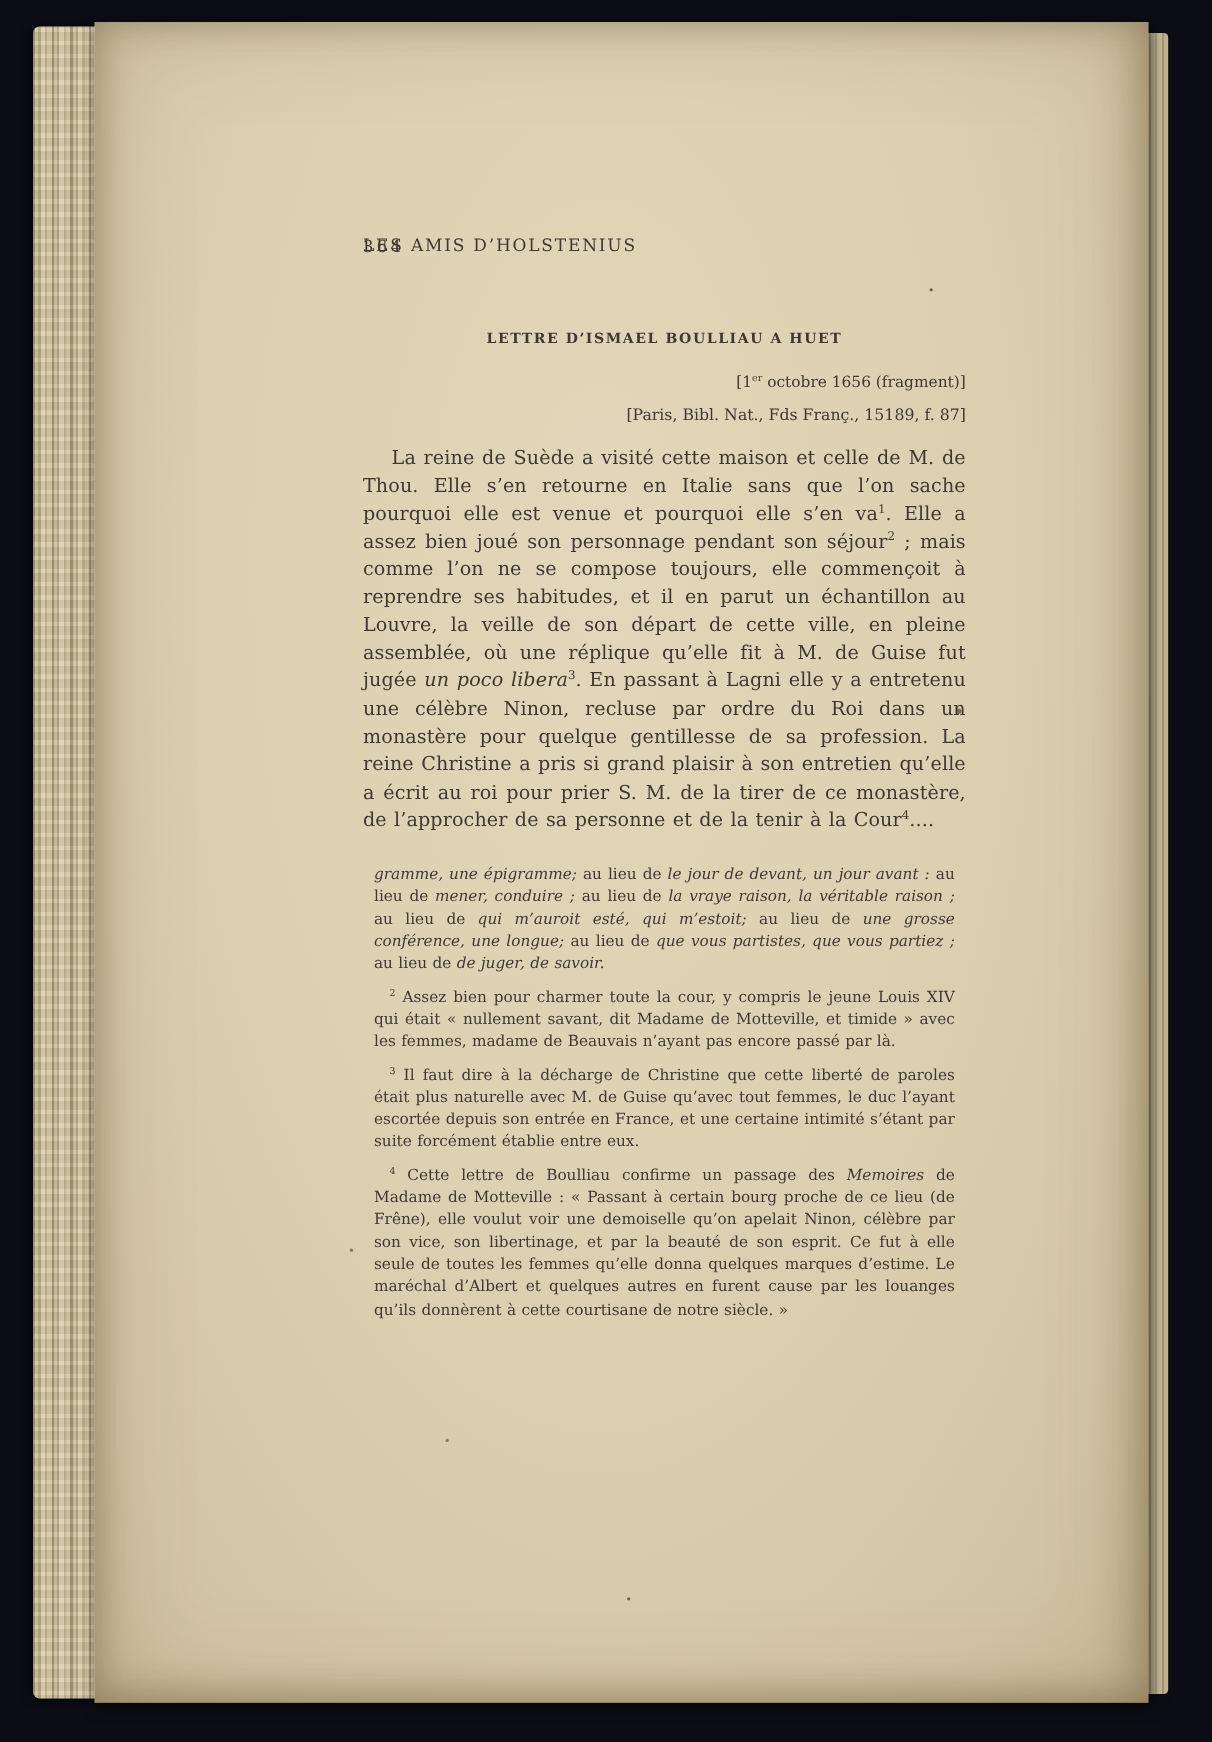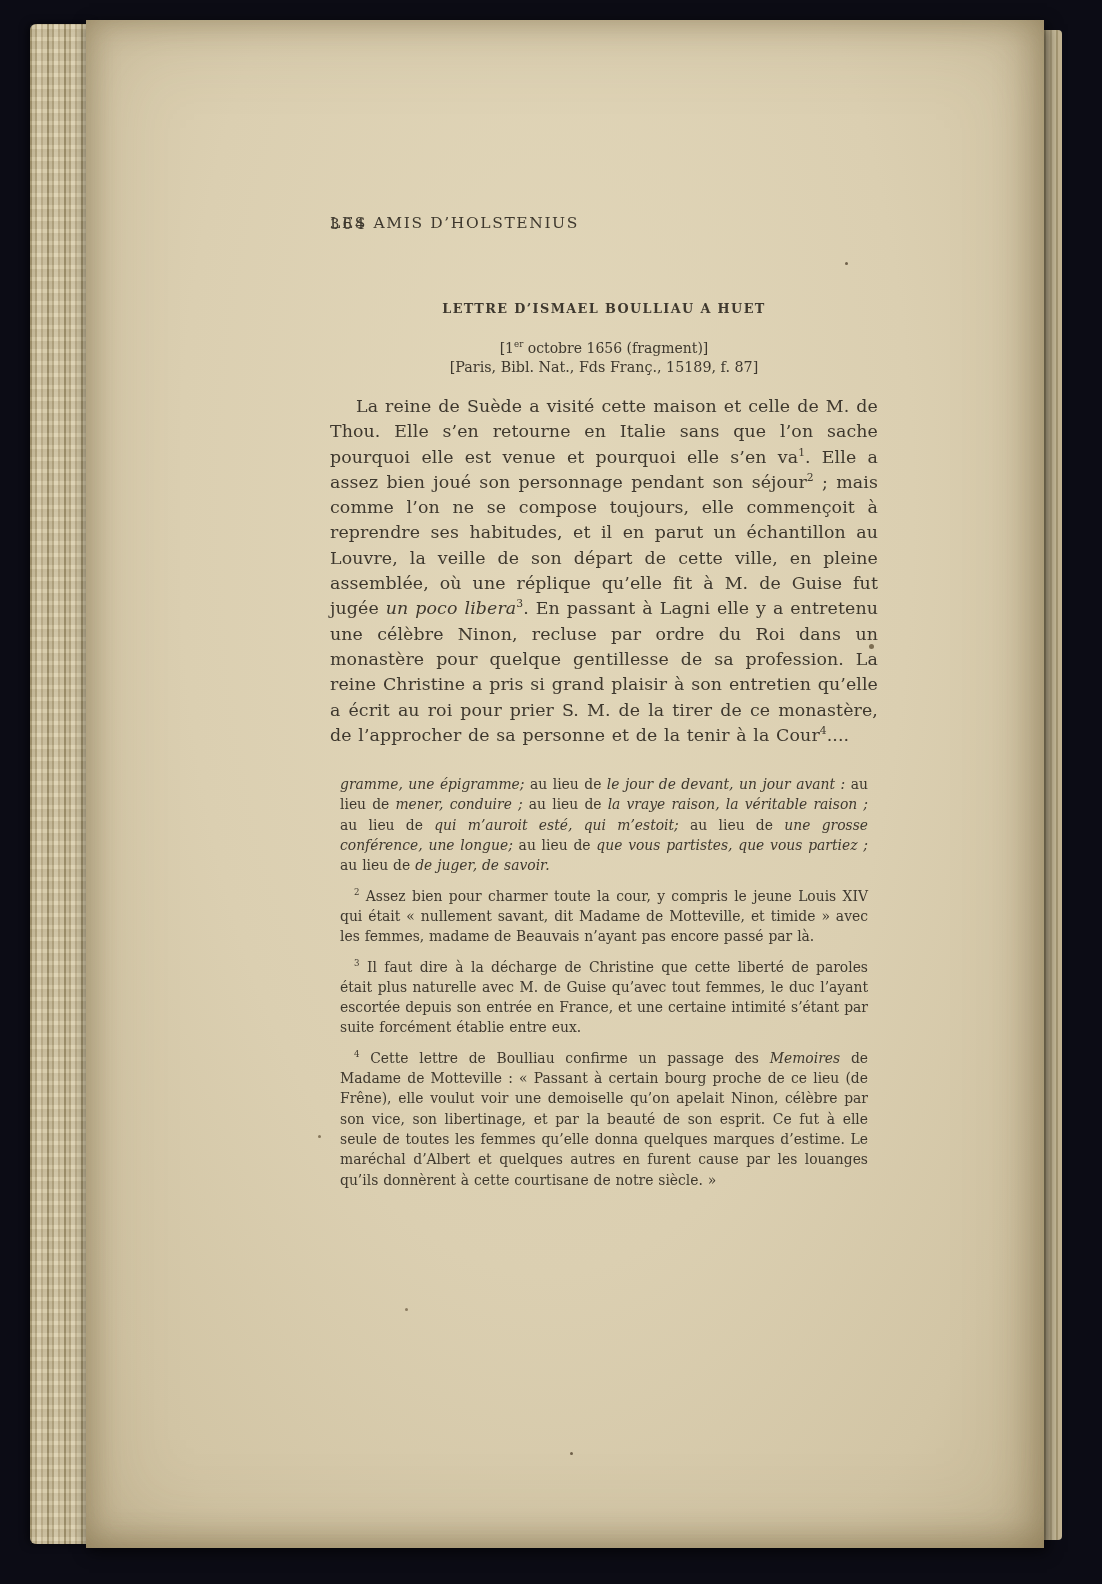--- a/index.html
+++ b/index.html
@@ -70,24 +70,24 @@
   }
   .running-title {
     display:block; text-align:left;
     font-size:15.5px; letter-spacing:1.6px;
   }
   .letter-heading {
     margin-top:65px; text-align:center;
     font-size:12.8px; font-weight:bold; letter-spacing:1.4px;
   }
   .date-line {
-    margin-top:24px; text-align:center; font-size:14px;
+    margin-top:24px; text-align:right; font-size:14px;
   }
   .source-line {
-    margin-top:3px; text-align:center; font-size:14.3px;
+    margin-top:14px; text-align:right; font-size:14.3px;
   }
   .body-text {
     margin:19px 0 0 0;
     font-size:17.4px; line-height:25.3px;
     text-align:justify; text-indent:26px;
     word-spacing:1px; letter-spacing:.1px;
   }
   .footnotes { margin-top:26px; }
   .footnote {
     margin:10px;

